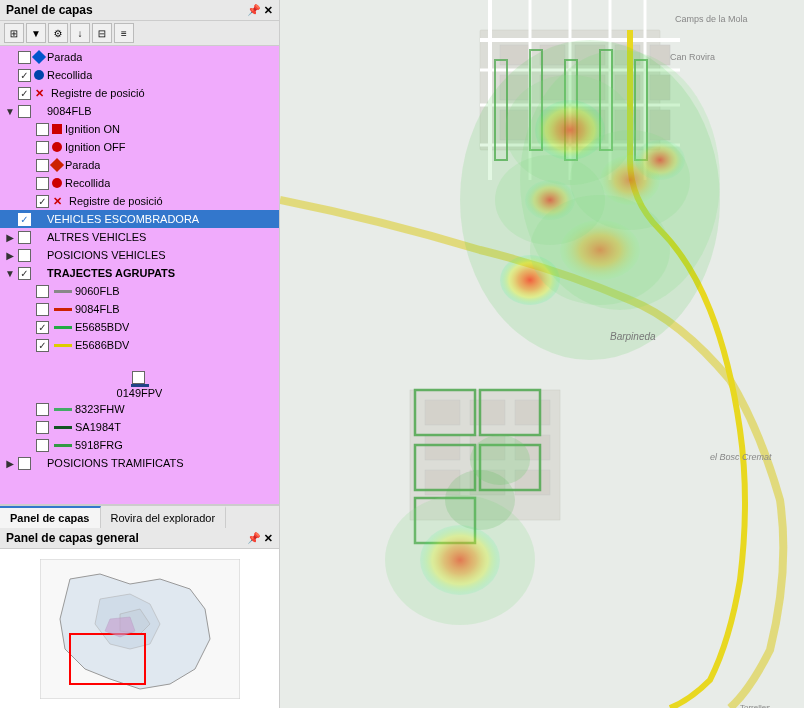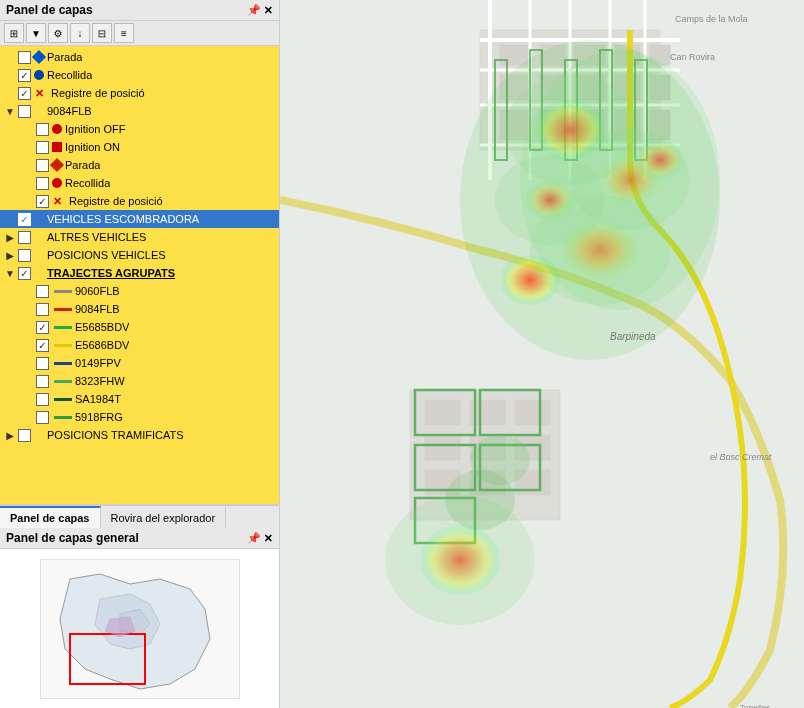--- a/index.html
+++ b/index.html
@@ -13,21 +13,21 @@
     
     .layers-panel { flex: 1; display: flex; flex-direction: column; overflow: hidden; border-bottom: 1px solid #ccc; }
     .panel-header { background: #e8e8e8; border-bottom: 1px solid #ccc; padding: 3px 6px; display: flex; align-items: center; justify-content: space-between; font-size: 12px; font-weight: bold; }
     .panel-header-title { font-weight: bold; }
     .panel-header-icons { display: flex; gap: 3px; align-items: center; }
     .panel-header-icons span { cursor: pointer; font-size: 11px; }
 
     .panel-toolbar { background: #e8e8e8; border-bottom: 1px solid #ccc; padding: 2px 4px; display: flex; gap: 2px; align-items: center; }
     .toolbar-btn { width: 20px; height: 20px; border: 1px solid #bbb; background: #f0f0f0; display: flex; align-items: center; justify-content: center; cursor: pointer; font-size: 10px; }
 
-    .layers-tree { flex: 1; overflow-y: auto; padding: 2px 0; background: #fde047; }
+    .layers-tree { flex: 1; overflow-y: auto; padding: 2px 0; background: #f0abfc; }
 
     .tree-item { display: flex; align-items: center; padding: 1px 2px; cursor: pointer; user-select: none; min-height: 18px; }
     .tree-item.selected { background: #3377cc; color: white; }
     .expander { width: 16px; height: 16px; display: inline-flex; align-items: center; justify-content: center; font-size: 10px; cursor: pointer; flex-shrink: 0; }
     .checkbox { width: 13px; height: 13px; border: 1px solid #666; background: white; display: inline-flex; align-items: center; justify-content: center; flex-shrink: 0; margin-right: 2px; font-size: 9px; }
     .item-label { font-size: 11px; white-space: nowrap; overflow: hidden; text-overflow: ellipsis; }
 
     
     .panel-tabs { display: flex; background: #e8e8e8; border-top: 1px solid #ccc; }
     .panel-tab { padding: 4px 10px; cursor: pointer; font-size: 11px; border-right: 1px solid #ccc; border-top: 2px solid transparent; }
@@ -100,34 +100,34 @@
       <span style="display:inline-block;width:0px;flex-shrink:0;"></span>
       <span class="expander" style="color:#333">▼</span>
       <span class="checkbox" style=""></span>
       <span style="width:14px;display:inline-block;"></span>
       <span class="item-label" style="">9084FLB</span>
     </div>
           <div class="tree-item" style="display: flex; align-items: center; padding: 1px 2px; min-height: 18px;">
       <span style="display:inline-block;width:18px;flex-shrink:0;"></span>
       <span class="expander"></span>
       <span class="checkbox" style=""></span>
+      <span style="display:inline-block;width:10px;height:10px;background:#cc0000;margin:0 3px 0 1px;flex-shrink:0;"></span>
+      <span class="item-label" style="">Ignition ON</span>
+    </div>
+          <div class="tree-item" style="display: flex; align-items: center; padding: 1px 2px; min-height: 18px;">
+      <span style="display:inline-block;width:18px;flex-shrink:0;"></span>
+      <span class="expander"></span>
+      <span class="checkbox" style=""></span>
       <span style="display:inline-block;width:10px;height:10px;border-radius:50%;background:#cc0000;margin:0 3px 0 1px;flex-shrink:0;"></span>
       <span class="item-label" style="">Ignition OFF</span>
     </div>
           <div class="tree-item" style="display: flex; align-items: center; padding: 1px 2px; min-height: 18px;">
       <span style="display:inline-block;width:18px;flex-shrink:0;"></span>
       <span class="expander"></span>
       <span class="checkbox" style=""></span>
-      <span style="display:inline-block;width:10px;height:10px;background:#cc0000;margin:0 3px 0 1px;flex-shrink:0;"></span>
-      <span class="item-label" style="">Ignition ON</span>
-    </div>
-          <div class="tree-item" style="display: flex; align-items: center; padding: 1px 2px; min-height: 18px;">
-      <span style="display:inline-block;width:18px;flex-shrink:0;"></span>
-      <span class="expander"></span>
-      <span class="checkbox" style=""></span>
       <span style="display:inline-block;width:10px;height:10px;transform:rotate(45deg);background:#cc2200;margin:0 3px 0 1px;flex-shrink:0;"></span>
       <span class="item-label" style="">Parada</span>
     </div>
           <div class="tree-item" style="display: flex; align-items: center; padding: 1px 2px; min-height: 18px;">
       <span style="display:inline-block;width:18px;flex-shrink:0;"></span>
       <span class="expander"></span>
       <span class="checkbox" style=""></span>
       <span style="display:inline-block;width:10px;height:10px;border-radius:50%;background:#cc0000;margin:0 3px 0 1px;flex-shrink:0;"></span>
       <span class="item-label" style="">Recollida</span>
     </div>
@@ -163,21 +163,21 @@
       <span style="width:14px;display:inline-block;"></span>
       <span class="item-label" style="">POSICIONS VEHICLES</span>
     </div>
           <div class="tree-item" style="display: flex; align-items: center; padding: 1px 2px; min-height: 18px;">
       <span style="display:inline-block;width:0px;flex-shrink:0;"></span>
       <span class="expander" style="color:#333">▼</span>
       <span class="checkbox" style="">
               <span style="color:#333;font-size:10px;">✓</span>
             </span>
       <span style="width:14px;display:inline-block;"></span>
-      <span class="item-label" style="font-weight:bold;text-decoration:underline;">TRAJECTES AGRUPATS</span>
+      <span class="item-label" style="font-weight:bold;">TRAJECTES AGRUPATS</span>
     </div>
           <div class="tree-item" style="display: flex; align-items: center; padding: 1px 2px; min-height: 18px;">
       <span style="display:inline-block;width:18px;flex-shrink:0;"></span>
       <span class="expander"></span>
       <span class="checkbox" style=""></span>
       <span style="display:inline-block;width:18px;height:3px;background:#888888;margin:0 3px;flex-shrink:0;vertical-align:middle;"></span>
       <span class="item-label" style="">9060FLB</span>
     </div>
           <div class="tree-item" style="display: flex; align-items: center; padding: 1px 2px; min-height: 18px;">
       <span style="display:inline-block;width:18px;flex-shrink:0;"></span>
@@ -197,21 +197,21 @@
     </div>
           <div class="tree-item" style="display: flex; align-items: center; padding: 1px 2px; min-height: 18px;">
       <span style="display:inline-block;width:18px;flex-shrink:0;"></span>
       <span class="expander"></span>
       <span class="checkbox" style="">
               <span style="color:#333;font-size:10px;">✓</span>
             </span>
       <span style="display:inline-block;width:18px;height:3px;background:#ddcc00;margin:0 3px;flex-shrink:0;vertical-align:middle;"></span>
       <span class="item-label" style="">E5686BDV</span>
     </div>
-          <div class="tree-item" style="display: flex; align-items: center; padding: 1px 2px; min-height: 18px;">
+          <div class="tree-item" style="display: flex; align-items: center; padding: 1px 2px; min-height: 18px; flex-direction: column;">
       <span style="display:inline-block;width:18px;flex-shrink:0;"></span>
       <span class="expander"></span>
       <span class="checkbox" style=""></span>
       <span style="display:inline-block;width:18px;height:3px;background:#224488;margin:0 3px;flex-shrink:0;vertical-align:middle;"></span>
       <span class="item-label" style="">0149FPV</span>
     </div>
           <div class="tree-item" style="display: flex; align-items: center; padding: 1px 2px; min-height: 18px;">
       <span style="display:inline-block;width:18px;flex-shrink:0;"></span>
       <span class="expander"></span>
       <span class="checkbox" style=""></span>

